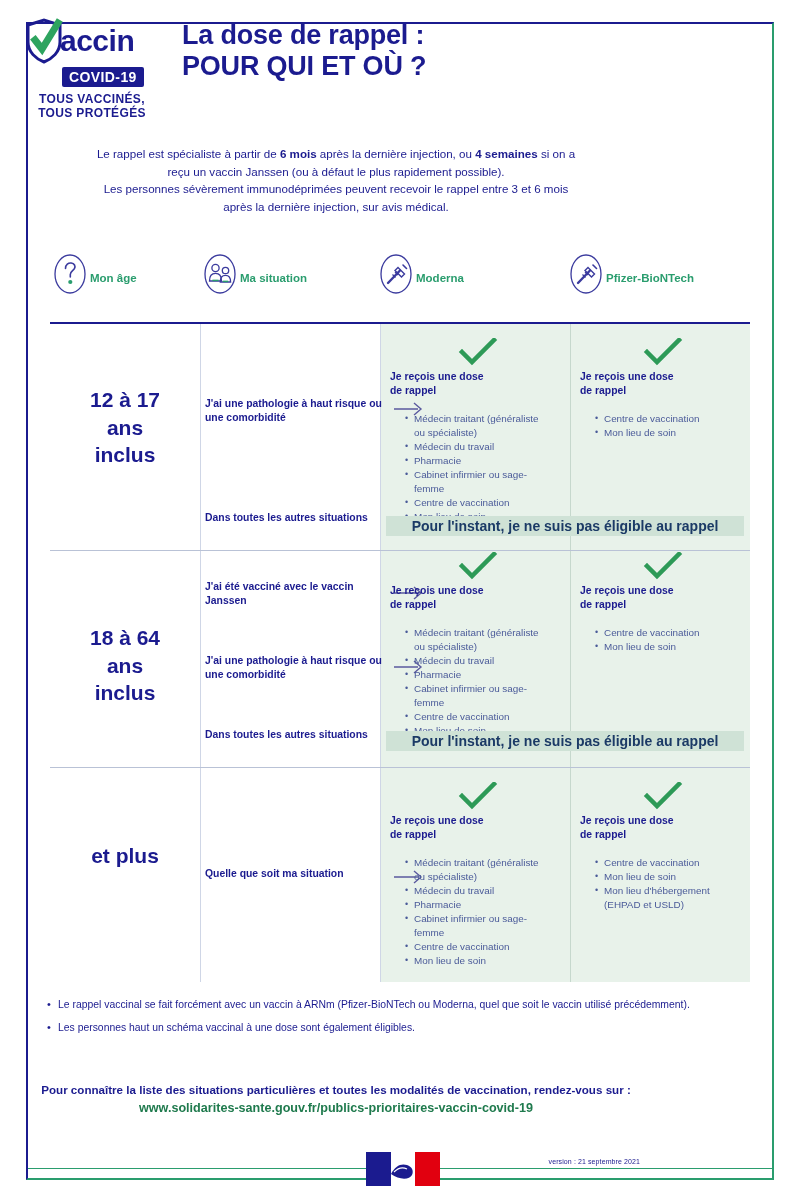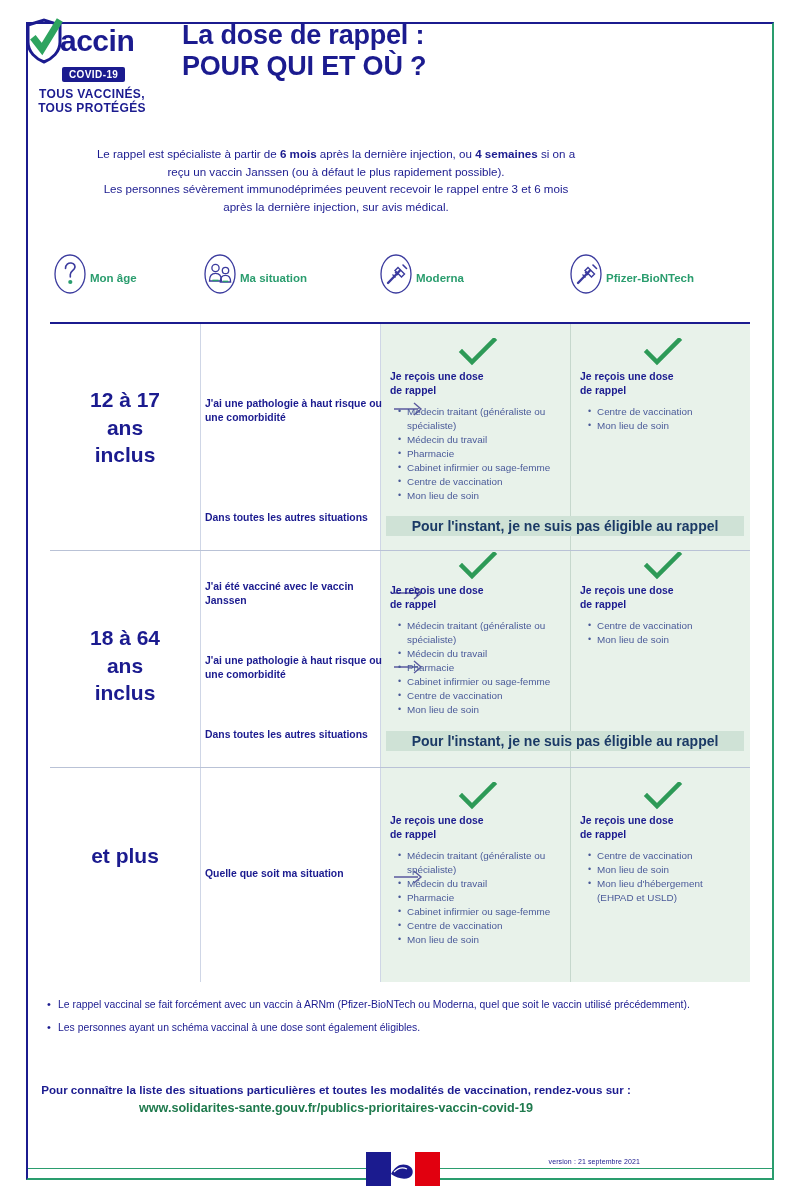--- a/index.html
+++ b/index.html
@@ -41,21 +41,21 @@
     padding-top:4px;
   }
   .logo-top{display:flex;align-items:center;gap:2px;}
   .shield-wrap{position:relative;width:40px;height:46px;flex:0 0 40px;}
   .logo-word{
     font-size:30px;font-weight:bold;color:#1b1b8f;
     letter-spacing:-0.5px;line-height:1;margin-left:-6px;
   }
   .covid-badge{
     display:inline-block;background:#1b1b8f;color:#fff;
-    font-size:10px;font-weight:bold;letter-spacing:0.4px;
+    font-size:14px;font-weight:bold;letter-spacing:0.4px;
     padding:2px 7px 2px 7px;border-radius:2px;
     margin:3px 0 0 38px;
   }
   .logo-tag{
     font-size:12px;font-weight:bold;color:#1b1b8f;
     letter-spacing:0.35px;margin-top:5px;text-align:center;
   }
   .title-block{
     margin-left:22px;padding-top:6px;
   }
@@ -134,21 +134,21 @@
   .card-pfi{left:530px;width:166px;}
   .check{
     width:100%;text-align:center;margin-bottom:4px;height:28px;
   }
   .check svg{display:block;margin:0 auto;}
   .card-title{
     font-size:10.4px;font-weight:bold;color:#1b1b8f;line-height:1.3;
     margin-bottom:6px;
   }
   .card-list{
-    list-style:none;margin:8px;padding:0;
+    list-style:none;margin:15px;padding:0;
     font-size:9.9px;line-height:1.42;color:#4a5a99;
   }
   .card-list li{
     position:relative;padding-left:9px;margin-bottom:0px;
   }
   .card-list li:before{
     content:"•";position:absolute;left:0;top:-0.5px;color:#4a5a99;font-size:9px;
   }
 
   .notelig{
@@ -463,21 +463,21 @@
         <li>Centre de vaccination</li>
         <li>Mon lieu de soin</li>
         <li>Mon lieu d'hébergement (EHPAD et USLD)</li>
       </ul>
     </div>
   </div>
 
   <div class="notes">
     <ul>
       <li>Le rappel vaccinal se fait forcément avec un vaccin à ARNm (Pfizer-BioNTech ou Moderna, quel que soit le vaccin utilisé précédemment).</li>
-      <li>Les personnes ayant un schéma vaccinal à une dose sont également éligibles.</li>
+      <li>Les personnes haut un schéma vaccinal à une dose sont également éligibles.</li>
     </ul>
   </div>
 
   <div class="cta">
     <div class="cta-line1">Pour connaître la liste des situations particulières et toutes les modalités de vaccination, rendez-vous sur :</div>
     <div class="cta-line2">www.solidarites-sante.gouv.fr/publics-prioritaires-vaccin-covid-19</div>
   </div>
 
   <div class="bottombar"></div>
   <div class="flagwrap">

